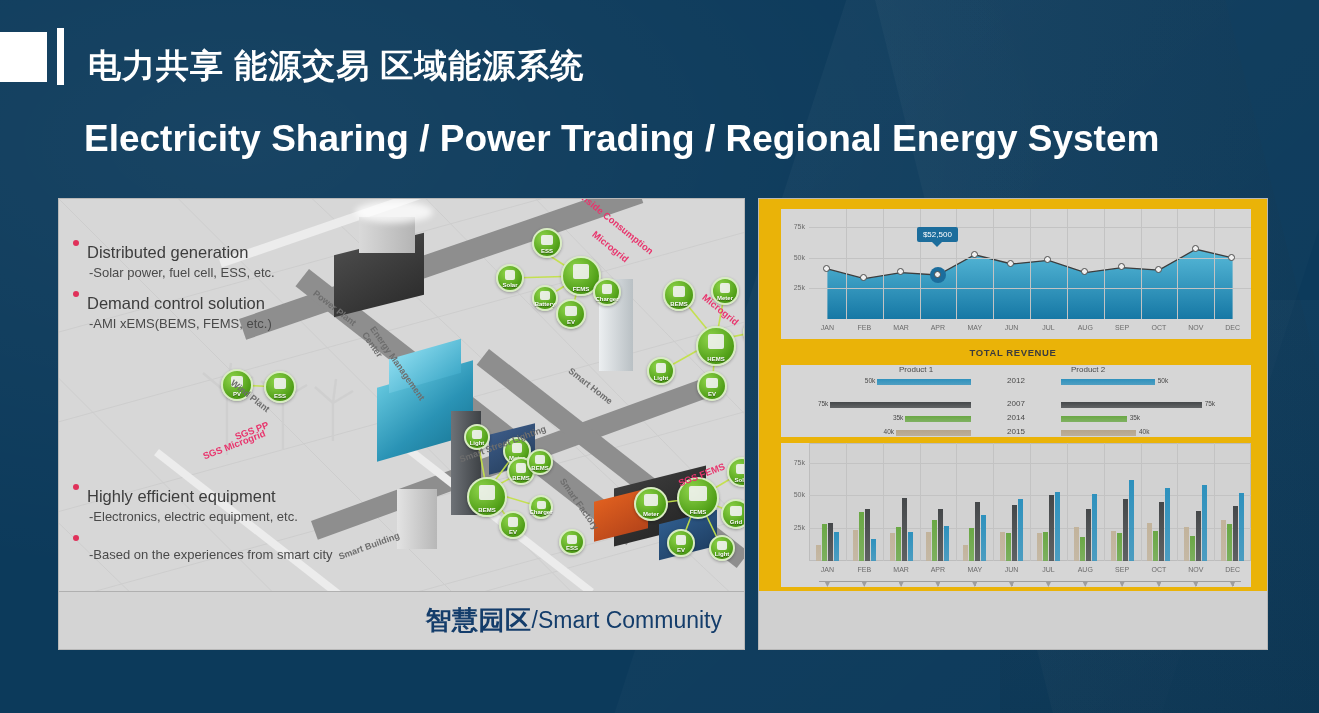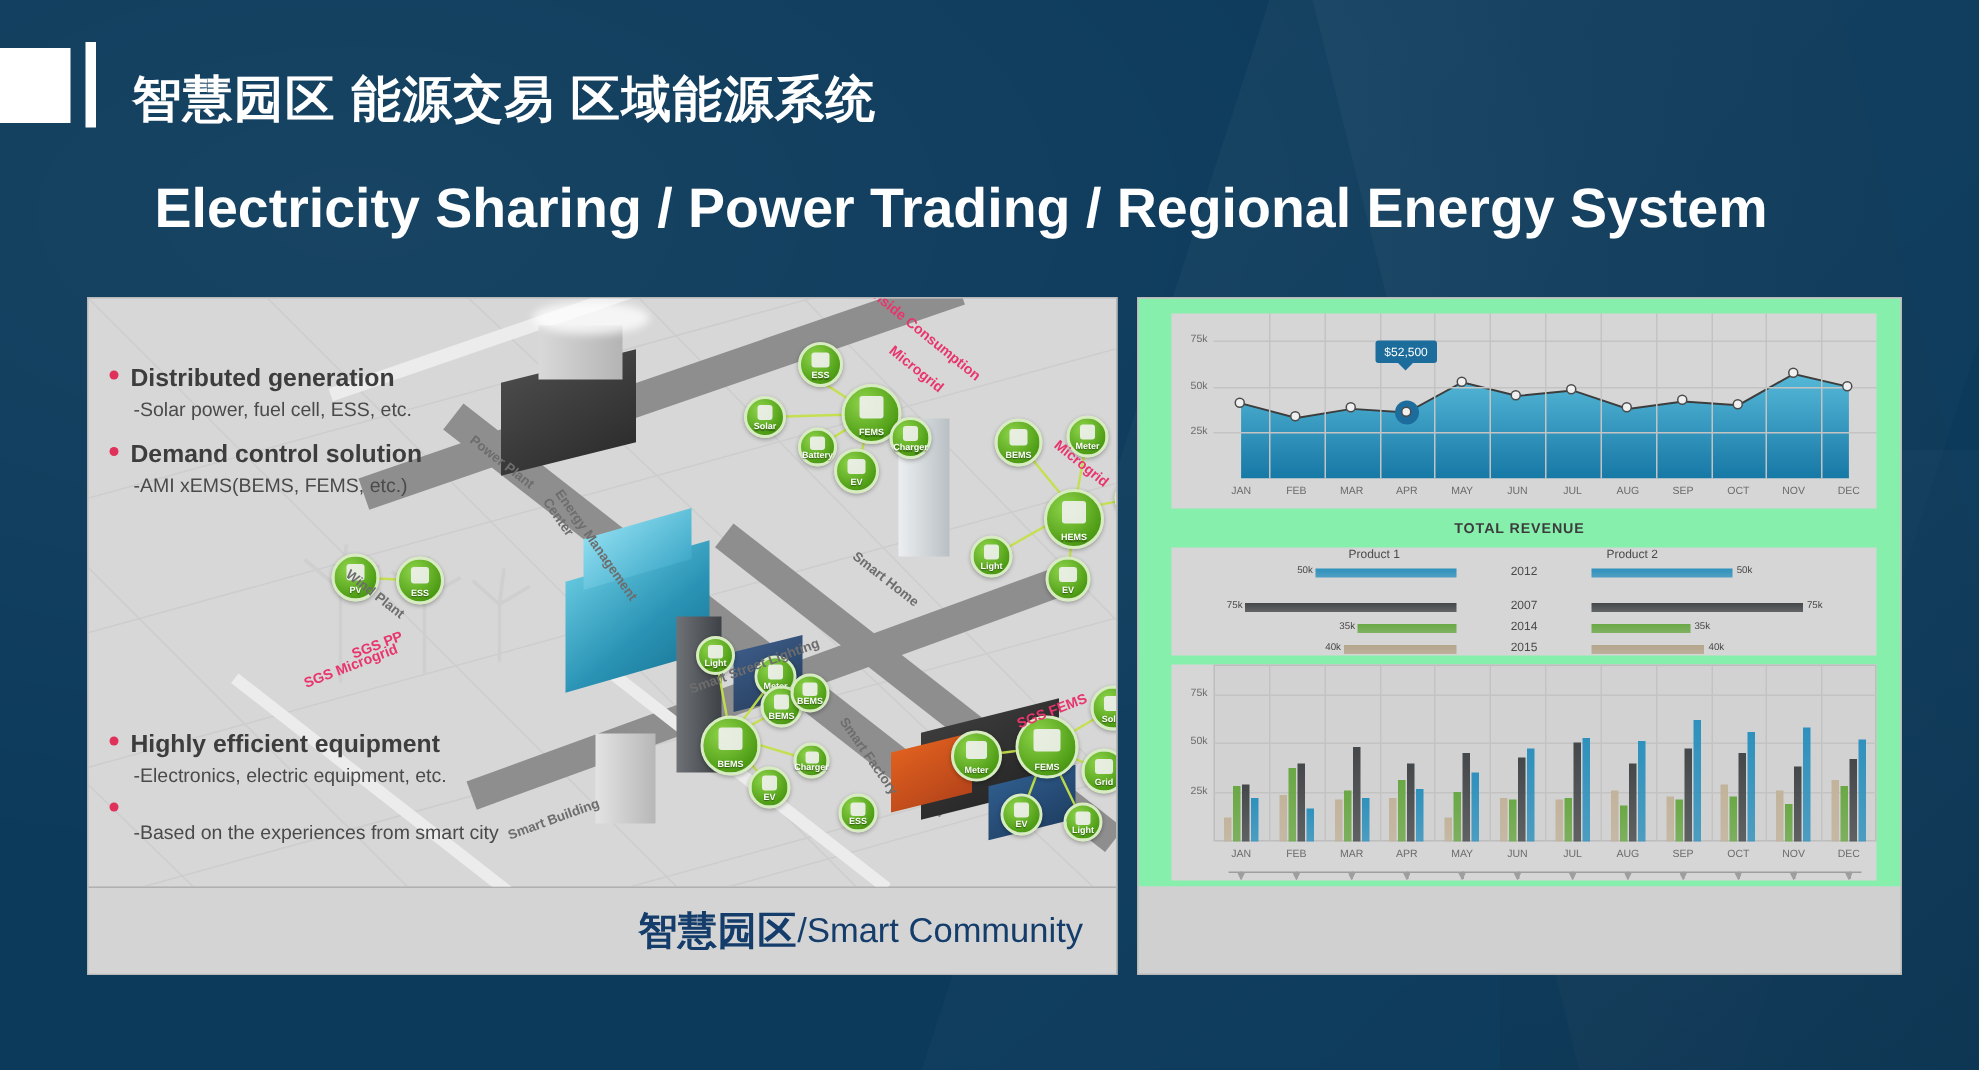--- a/index.html
+++ b/index.html
@@ -25,21 +25,21 @@
   
   #header { position:absolute; left:0; top:0; width:100%; height:186px; }
   #title-mark { position:absolute; left:0; top:32px; width:47px; height:50px; background:#ffffff; }
   #title-bar  { position:absolute; left:57px; top:28px; width:7px; height:57px; background:#ffffff; }
   #title-cn {
     position:absolute; left:88px; top:44px;
     font-size:33px; font-weight:bold; color:#ffffff; letter-spacing:1px;
     white-space:nowrap;
   }
   #title-en {
-    position:absolute; left:103px; top:118px;
+    position:absolute; left:84px; top:118px;
     font-size:37px; font-weight:bold; color:#ffffff;
     white-space:nowrap;
   }
 
   
   .panel { position:absolute; background:#d0d0d0; border:1px solid #b8b8b8; }
   #panel-left  { left:58px;  top:198px; width:687px; height:452px; }
   #panel-right { left:758px; top:198px; width:510px; height:452px; }
 
   .panel-body { position:absolute; left:0; top:0; right:0; bottom:58px; overflow:hidden; }
@@ -51,21 +51,21 @@
   }
   .cap-cn { font-size:26px; font-weight:bold; color:#143d6b; letter-spacing:.5px; }
   .cap-en { font-size:23px; font-weight:normal; color:#143d6b; }
 
   
   #illus { position:absolute; inset:0; background:#d7d7d7; }
   #illus-grid { position:absolute; inset:0; opacity:.5; }
   .bullets { position:absolute; z-index:8; }
   #bul-top { left:14px; top:44px; }
   #bul-bot { left:14px; top:288px; }
-  .b-head { display:flex; align-items:center; margin-bottom:3px;font-weight:bold; }
+  .b-head { display:flex; align-items:flex-start; margin-bottom:3px; }
   .b-dot { width:6px; height:6px; border-radius:50%; background:#e0315a; margin-right:8px; flex:none;
            position:relative; top:-3px; }
   .b-title { font-size:16.5px; color:#3d3d3d; white-space:nowrap; }
   .b-sub { font-size:13px; color:#4a4a4a; margin:0 0 14px 16px; white-space:nowrap; }
 
   .maplabel { position:absolute; color:#e8356d; font-size:9.5px; font-weight:bold;
               white-space:nowrap; z-index:6; }
   .roadlabel { position:absolute; color:#6d6d6d; font-size:9px; font-weight:bold;
                white-space:nowrap; z-index:6; }
 
@@ -77,21 +77,21 @@
   .node span { font-size:6px; color:#fff; font-weight:bold; margin-bottom:2px;
                text-shadow:0 1px 1px rgba(0,0,0,.5); }
   .node i { position:absolute; top:18%; width:45%; height:40%; background:#f2f2f2;
             border-radius:2px; opacity:.9; }
 
   .bldg { position:absolute; z-index:4; }
   .road { position:absolute; background:#9a9a9a; z-index:3; }
   .roadw { position:absolute; background:#ececec; z-index:3; }
 
   
-  #rp { position:absolute; inset:0; background:#86efac; padding:8px 10px; }
+  #rp { position:absolute; inset:0; background:#eab308; padding:8px 10px; }
 
   .chartbox { position:relative; background:#d6d6d6; }
   .gl { position:absolute; background:#c3c3c3; }
   .ylab { position:absolute; font-size:7px; color:#6b6b6b; text-align:right; }
   .xlab { position:absolute; font-size:7px; color:#6b6b6b; text-align:center; }
 
   
   #area-chart { position:absolute; left:22px; top:10px; width:470px; height:130px; }
   #tooltip { position:absolute; background:#1c6d9c; color:#fff; font-size:8px;
              padding:3px 6px; border-radius:2px; white-space:nowrap; z-index:9; }
@@ -127,21 +127,21 @@
 <div id="bg-deco">
   <div class="d1"></div>
   <div class="d2"></div>
   <div class="d3"></div>
   <div class="d4"></div>
 </div>
 
 <div id="header">
   <div id="title-mark"></div>
   <div id="title-bar"></div>
-  <div id="title-cn">智慧园区  能源交易  区域能源系统</div>
+  <div id="title-cn">电力共享  能源交易  区域能源系统</div>
   <div id="title-en">Electricity Sharing / Power Trading / Regional Energy System</div>
 </div>
 
 <div class="panel" id="panel-left">
   <div class="panel-body">
     <div id="illus">
 
       <svg id="illus-grid" viewBox="0 0 687 394" preserveAspectRatio="none">
         <g stroke="#c4c4c4" stroke-width="1" fill="none">
           <path d="M-60 150 L700 -60 M-60 240 L700 30 M-60 330 L700 120 M-60 420 L700 210 M-60 510 L700 300 M120 480 L760 300"></path>

